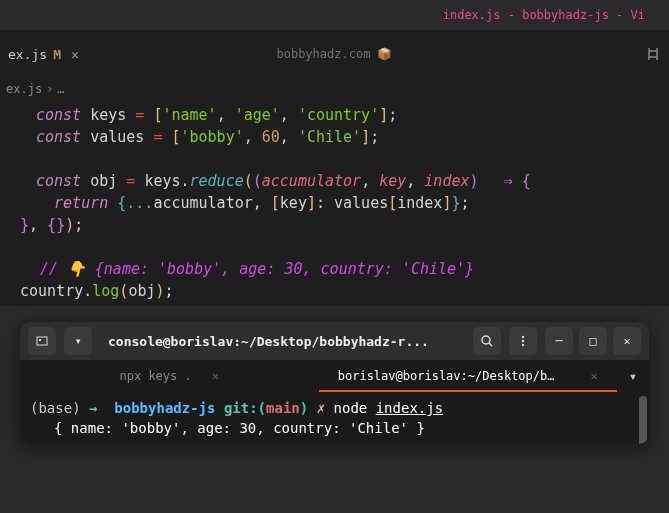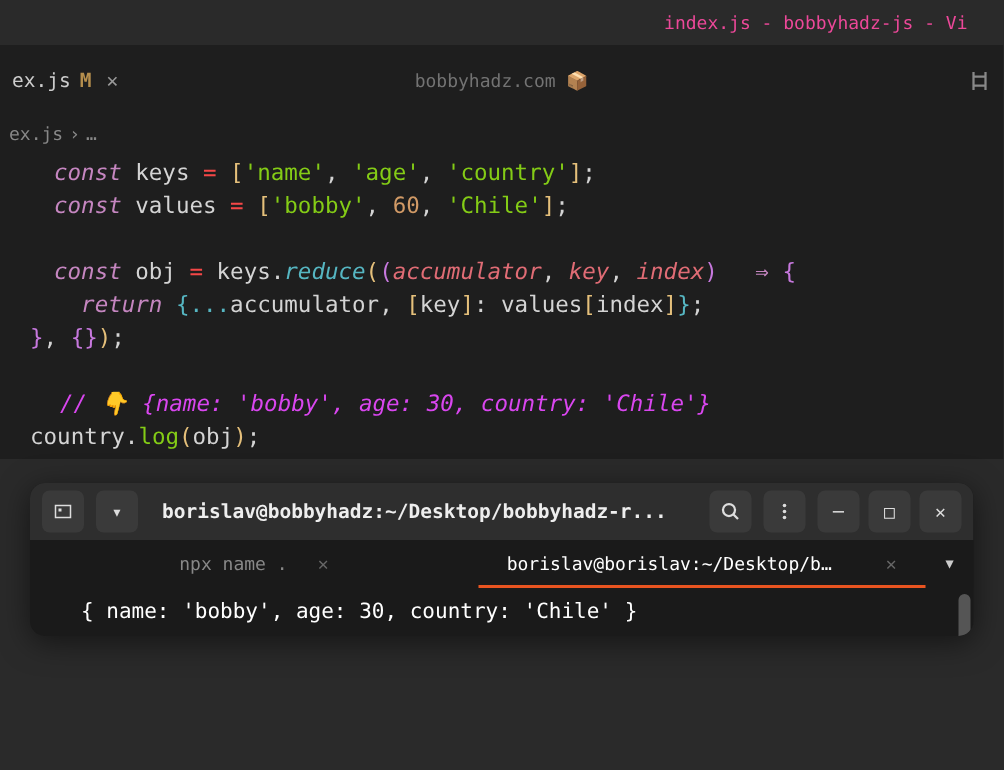--- a/index.html
+++ b/index.html
@@ -242,21 +242,21 @@
 
 <div class="terminal-window">
   <div class="term-titlebar">
     <div class="term-btn">
       <svg width="14" height="14" viewBox="0 0 14 14">
           <rect x="2" y="3" width="10" height="8" stroke="#ddd" fill="none"></rect>
           <rect x="4" y="5" width="2" height="2" fill="#ddd"></rect>
         </svg>
     </div>
     <div class="term-btn">▾</div>
-    <div class="term-title">borislav@bobbyhadz:~/Desktop/bobbyhadz-r...</div>
+    <div class="term-title">console@borislav:~/Desktop/bobbyhadz-r...</div>
     <div class="term-btn">
       <svg width="14" height="14" viewBox="0 0 14 14">
           <circle cx="6" cy="6" r="4" stroke="#ddd" stroke-width="1.5" fill="none"></circle>
           <line x1="9" y1="9" x2="12" y2="12" stroke="#ddd" stroke-width="1.5"></line>
         </svg>
     </div>
     <div class="term-btn">
       <svg width="14" height="14" viewBox="0 0 14 14">
           <circle cx="7" cy="3" r="1.2" fill="#ddd"></circle>
           <circle cx="7" cy="7" r="1.2" fill="#ddd"></circle>
@@ -264,26 +264,27 @@
         </svg>
     </div>
     <div class="term-controls">
       <div class="term-btn">─</div>
       <div class="term-btn">□</div>
       <div class="term-btn">✕</div>
     </div>
   </div>
   <div class="term-tabs">
     <div class="term-tab">
-      <span>npx name .</span>
+      <span>npx keys .</span>
       <span class="term-tab-close">✕</span>
     </div>
     <div class="term-tab active">
       <span>borislav@borislav:~/Desktop/b…</span>
       <span class="term-tab-close">✕</span>
     </div>
     <div class="term-dropdown">▾</div>
   </div>
   <div class="term-body">
+    <div class="term-line"><span class="t-base">(base)</span> <span class="t-arrow">→</span>  <span class="t-dir">bobbyhadz-js</span> <span class="t-git">git:(</span><span class="t-branch">main</span><span class="t-paren">)</span> <span class="t-x">✗</span> <span class="t-cmd">node</span> <span class="t-cmd t-underline">index.js</span></div>
     <div class="term-line t-out">{ name: 'bobby', age: 30, country: 'Chile' }</div>
     <div class="term-scroll"></div>
   </div>
 </div>
 
 </body></html>

